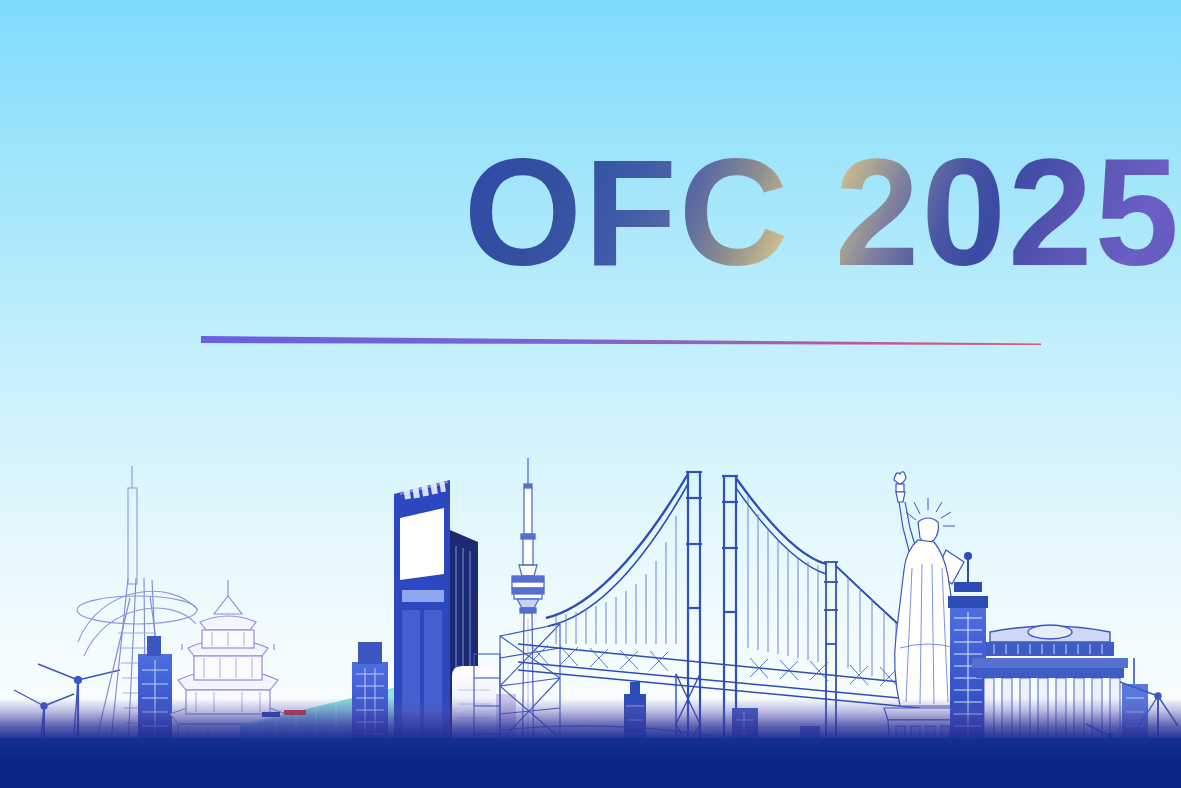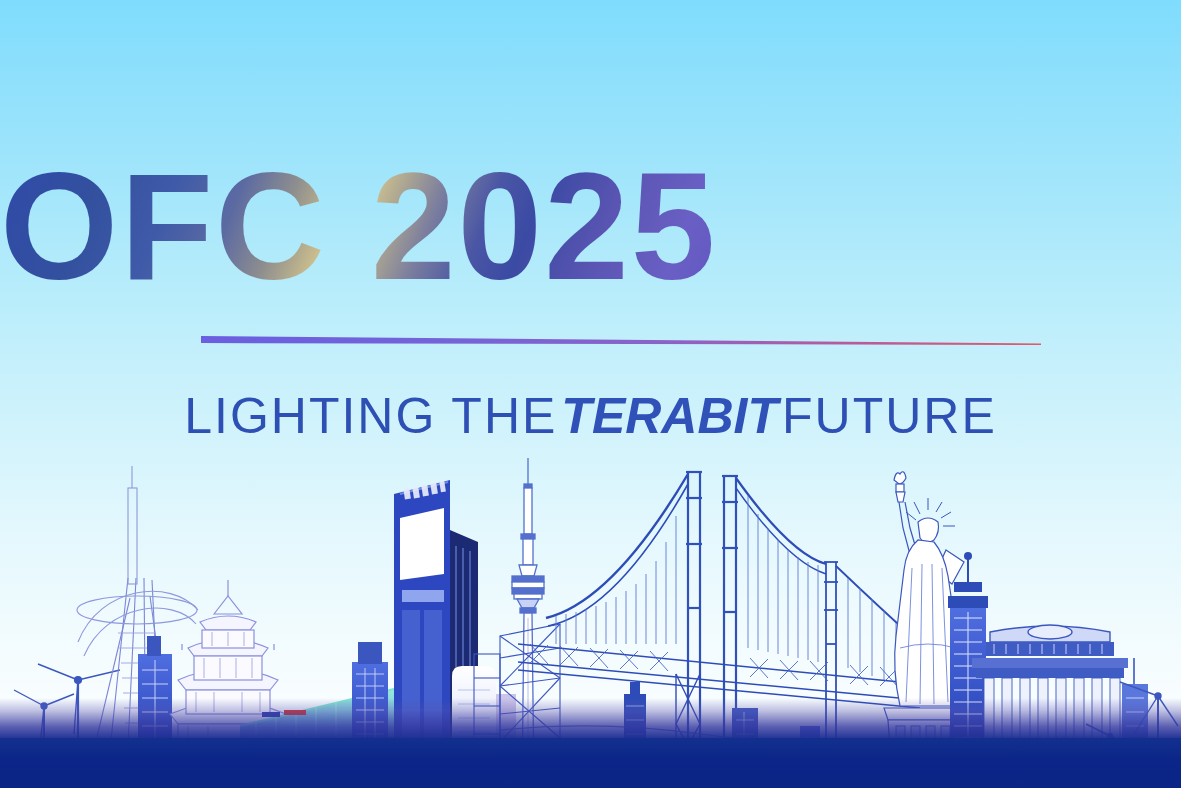--- a/index.html
+++ b/index.html
@@ -27,22 +27,22 @@
         #e4f8fd 68%,
         #f1fbfe 80%,
         #fbfeff 92%,
         #ffffff 100%);
   }
   
   .title-wrap {
     position: absolute;
     left: 0;
     right: 0;
-    top: 150px;
-    text-align: left;
+    top: 136px;
+    text-align: right;
     z-index: 6;
   }
   .title {
     display: inline-block;
     font-size: 152px;
     font-weight: 700;
     letter-spacing: 2px;
     line-height: 1.0;
     background-image: linear-gradient(112deg,
         #2f4aa8 0%,
@@ -1044,17 +1044,14 @@
           <stop offset="30%" stop-color="#7563d8"></stop>
           <stop offset="55%" stop-color="#8a63c8"></stop>
           <stop offset="78%" stop-color="#b85b9b"></stop>
           <stop offset="100%" stop-color="#e05b6a"></stop>
         </linearGradient>
       </defs>
       <path d="M0 0 L840 7.4 L840 9 L0 7 Z" fill="url(#divGrad)"></path>
     </svg>
   </div>
 
-  <div class="tagline-wrap">
-    <span class="tagline"><span class="light">LIGHTING THE</span><span class="strong">TERABIT</span><span class="light">FUTURE</span></span>
-  </div>
 
 </div>
 
 </body></html>

